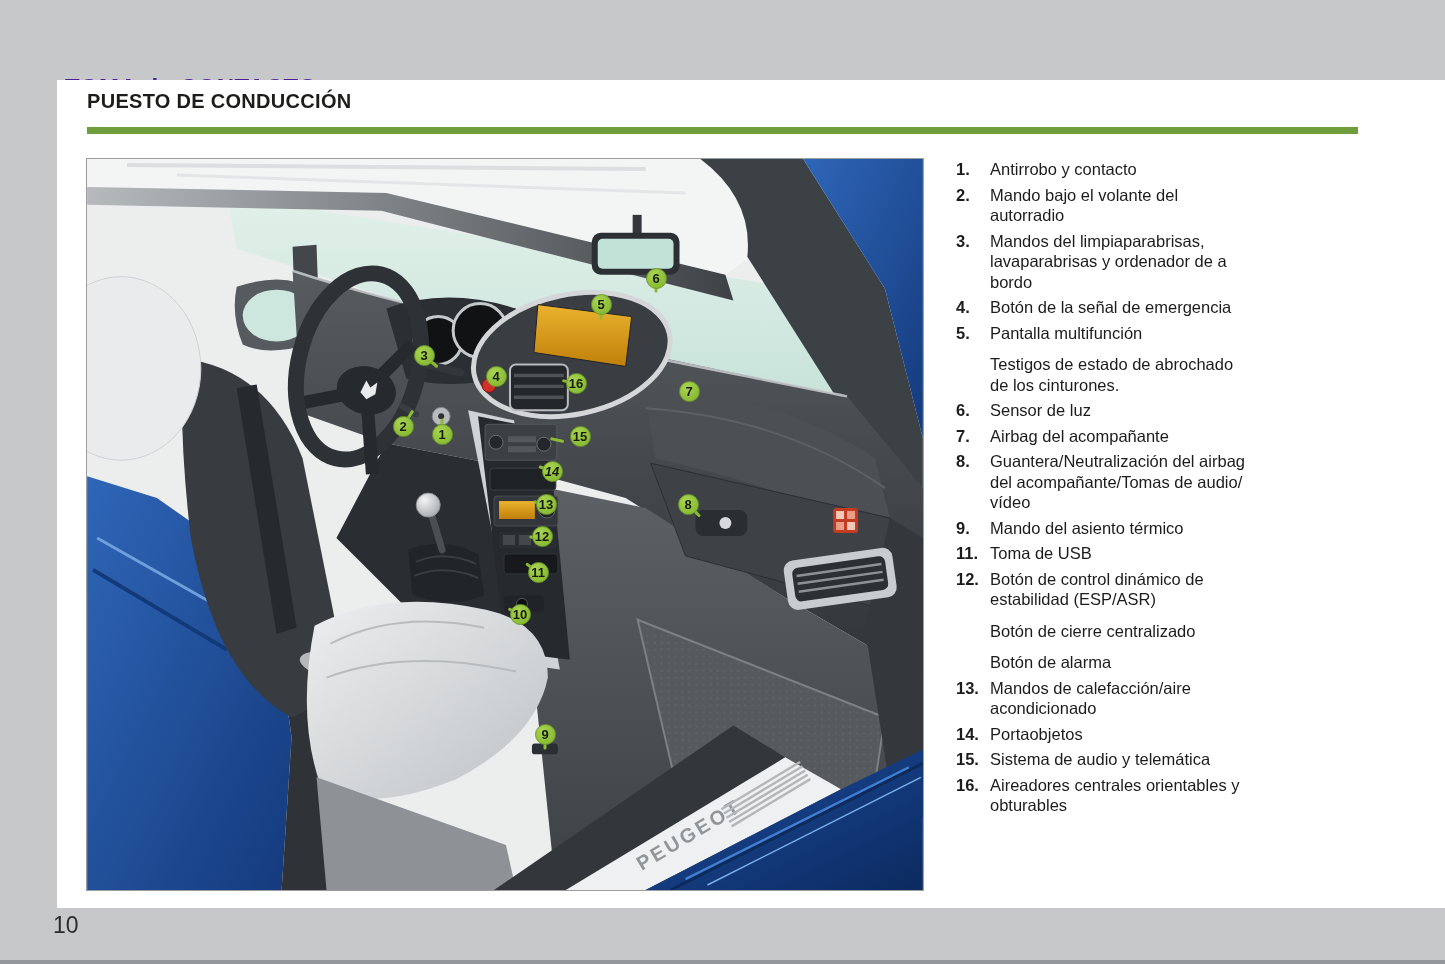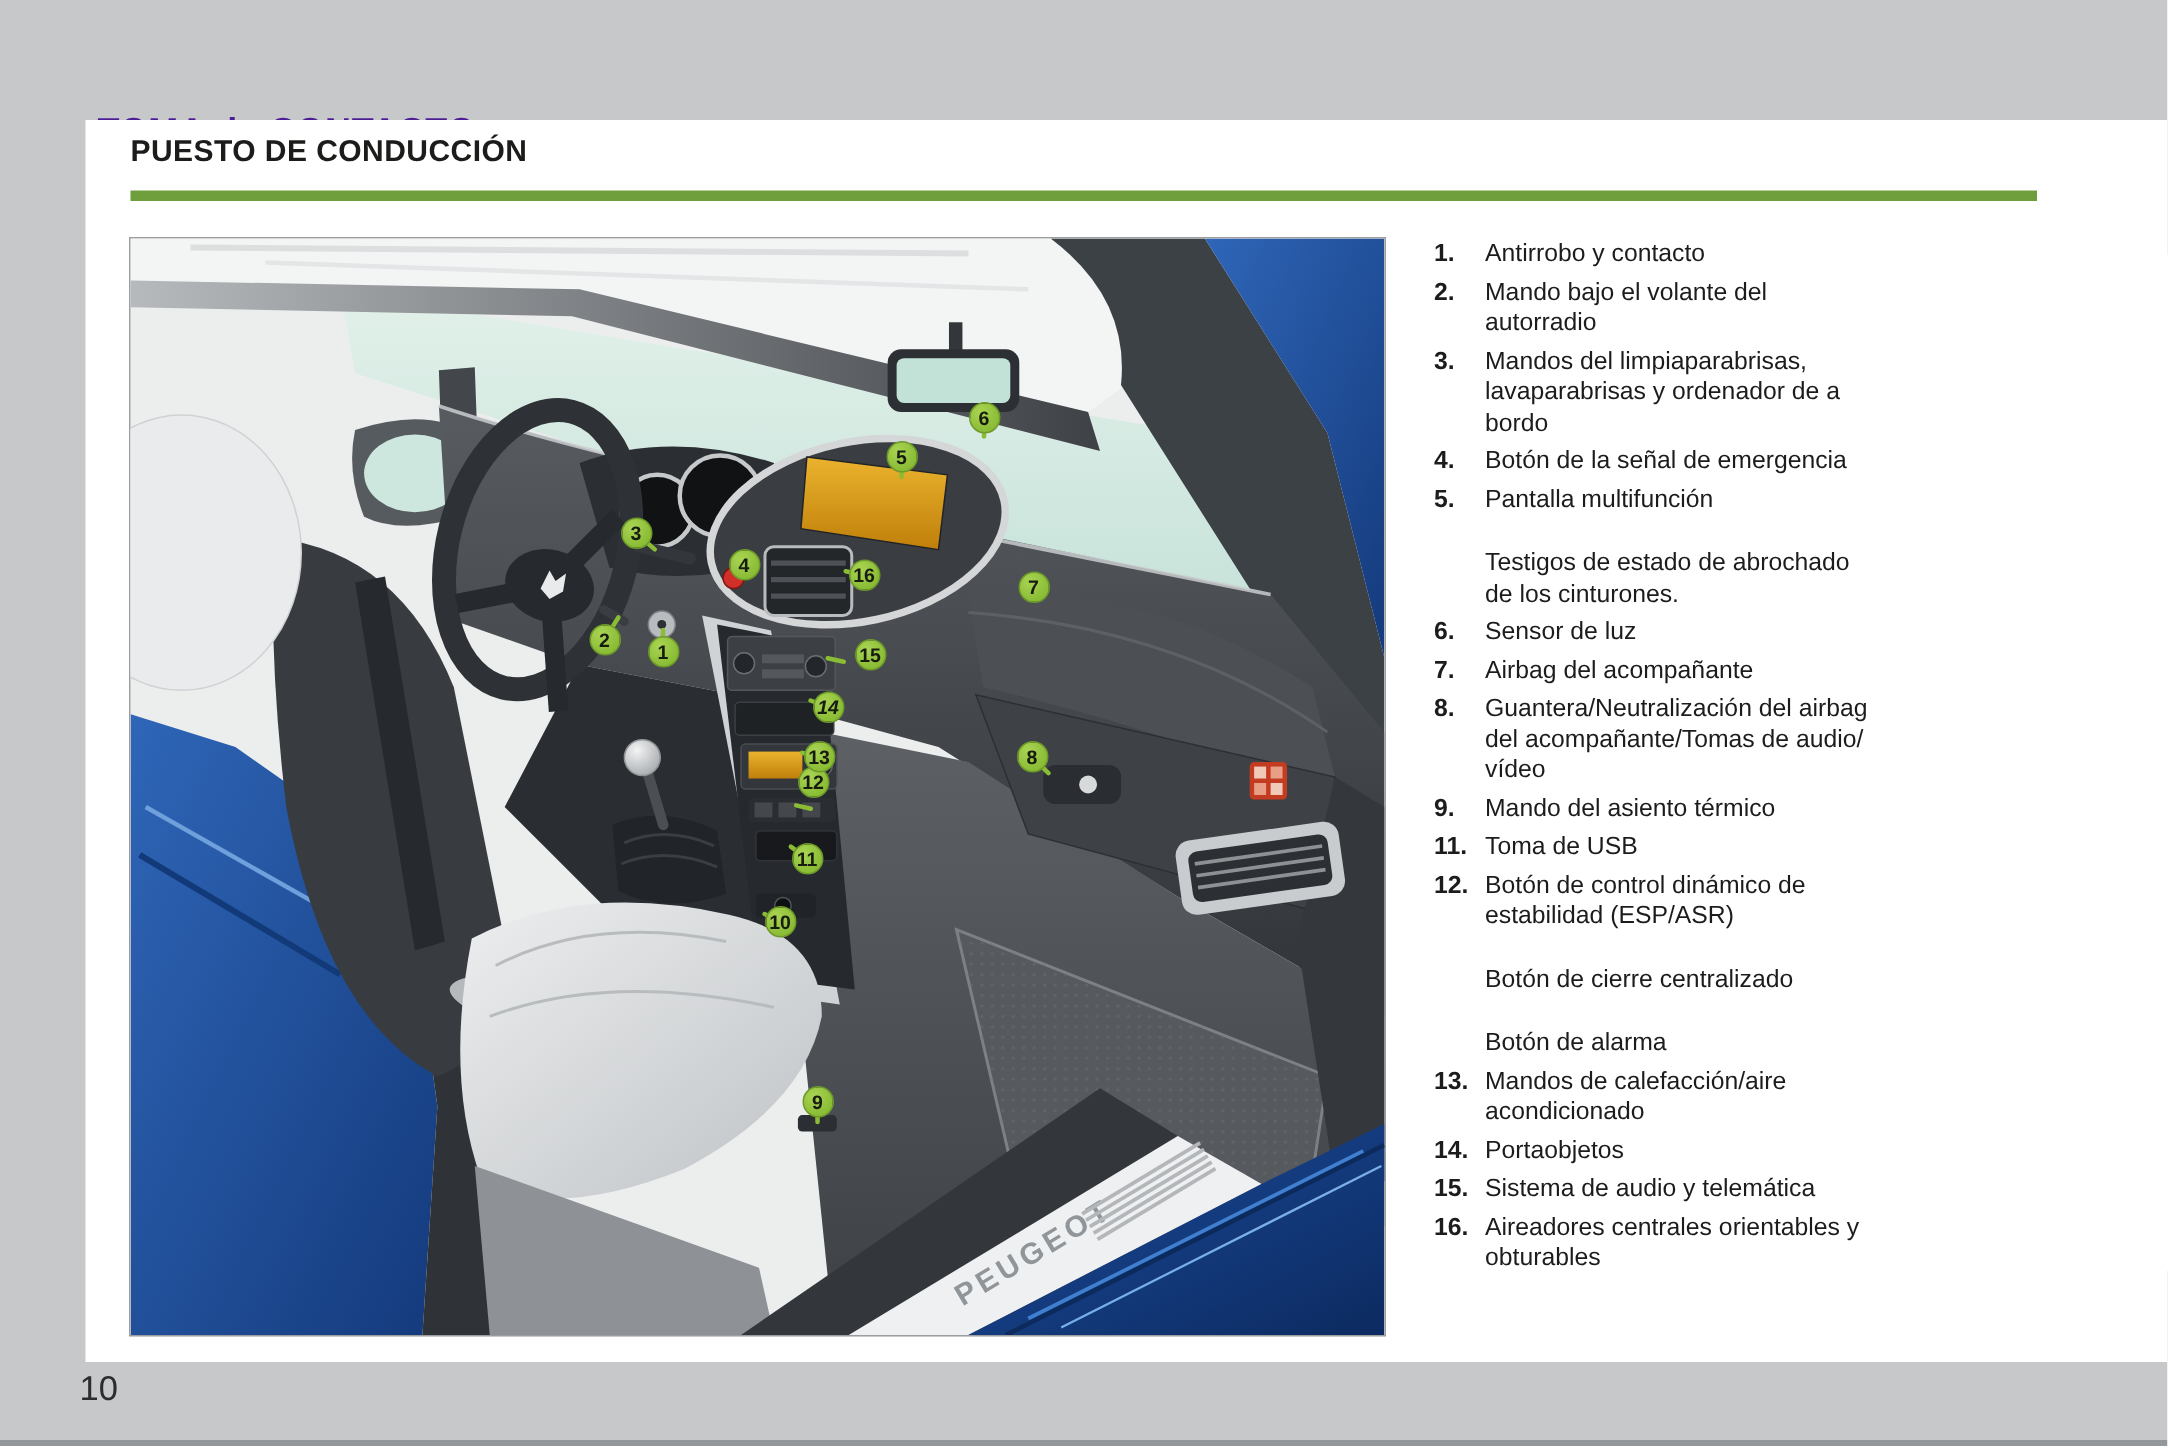--- a/index.html
+++ b/index.html
@@ -19,21 +19,21 @@
         border:1px solid #6e9a2a;box-sizing:border-box;display:flex;align-items:center;
         justify-content:center;font-weight:bold;font-size:13px;color:#181c10;z-index:3;}
   .stem{position:absolute;height:3px;background:#8abc35;transform-origin:0 50%;z-index:2;
         border-radius:2px;}
   .feature-list{position:absolute;left:899px;top:79px;width:430px;font-size:16.5px;
         line-height:20.5px;color:#1c1c1c;}
   .item{display:flex;margin-bottom:5px;}
   .item .num{width:34px;flex:none;font-weight:bold;}
   .item .body{flex:1;}
   .item .txt,.item .note{white-space:pre-line;}
-  .item .note{margin-top:22px;}
+  .item .note{margin-top:11px;}
   .page-number{position:absolute;left:53px;top:912px;font-size:23px;color:#2c2c2c;}
   .bottom-strip{position:absolute;left:0;bottom:0;width:100%;height:4px;background:#94979a;}
 </style>
 </head>
 <body>
 
 <div class="page">
 
   <div class="header-title">TOMA de CONTACTO</div>
 
@@ -271,21 +271,21 @@
         <div class="callout" style="left: 591.5px; top: 221.5px;">7</div>
         <div class="stem" style="left: 601px; top: 343.5px; width: 16.9706px; transform: rotate(45deg);"></div>
         <div class="callout" style="left: 590.5px; top: 334.5px;">8</div>
         <div class="stem" style="left: 458px; top: 573.5px; width: 15px; transform: rotate(90deg);"></div>
         <div class="callout" style="left: 447.5px; top: 564.5px;">9</div>
         <div class="stem" style="left: 433px; top: 453.5px; width: 13.4164px; transform: rotate(-153.435deg);"></div>
         <div class="callout" style="left: 422.5px; top: 444.5px;">10</div>
         <div class="stem" style="left: 451px; top: 411.5px; width: 15px; transform: rotate(-143.13deg);"></div>
         <div class="callout" style="left: 440.5px; top: 402.5px;">11</div>
         <div class="stem" style="left: 455px; top: 378.5px; width: 13.3417px; transform: rotate(-167.005deg);"></div>
-        <div class="callout" style="left: 444.5px; top: 352px;">12</div>
+        <div class="callout" style="left: 444.5px; top: 367px;">12</div>
         <div class="stem" style="left: 459px; top: 343.5px; width: 13.3417px; transform: rotate(-167.005deg);"></div>
         <div class="callout" style="left: 448.5px; top: 334.5px;">13</div>
         <div class="stem" style="left: 465px; top: 310.5px; width: 13.9284px; transform: rotate(-158.962deg);"></div>
         <div class="callout" style="left: 454.5px; top: 301.5px; font-style: italic;">14</div>
         <div class="stem" style="left: 477px; top: 280.5px; width: 14.3178px; transform: rotate(-167.905deg);"></div>
         <div class="callout" style="left: 466.5px; top: 267px; margin-left: 16px;">15</div>
         <div class="stem" style="left: 489px; top: 222.5px; width: 14.3178px; transform: rotate(-167.905deg);"></div>
         <div class="callout" style="left: 478.5px; top: 213.5px;">16</div>
       </div>
 

